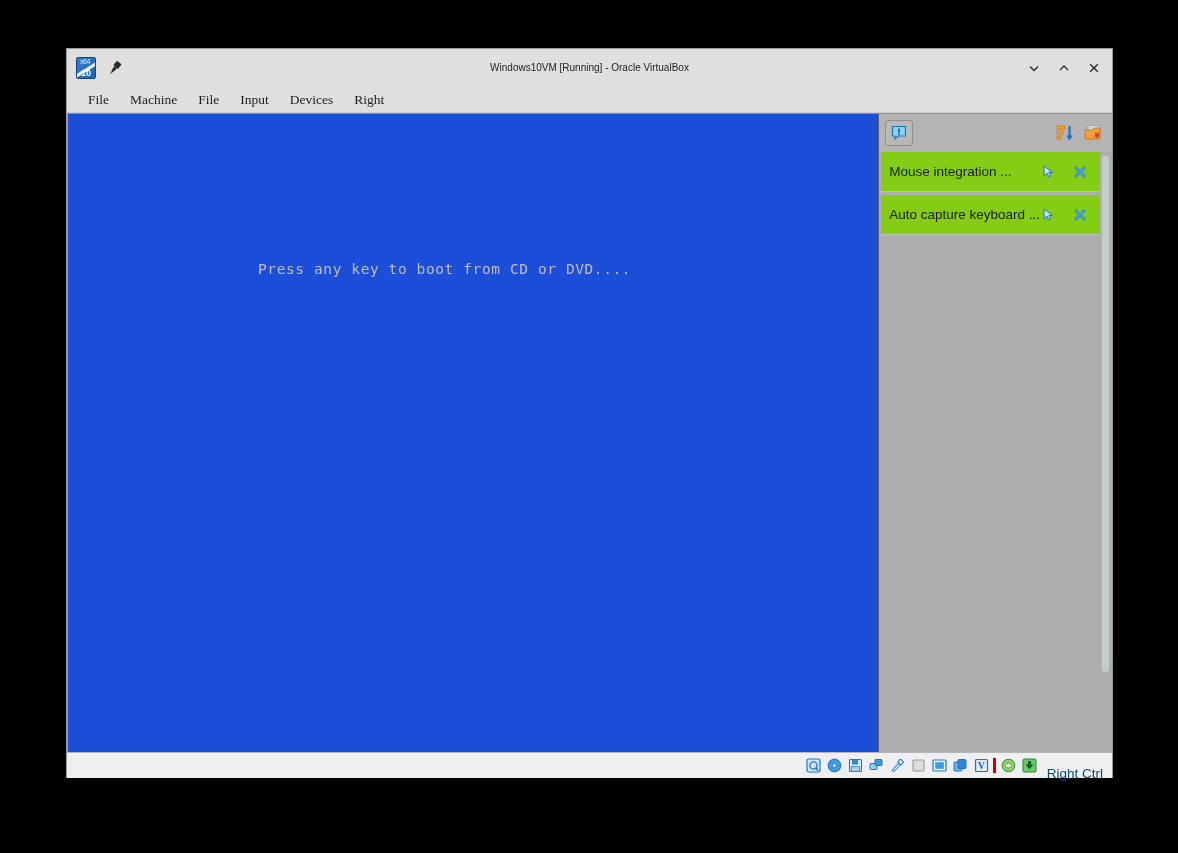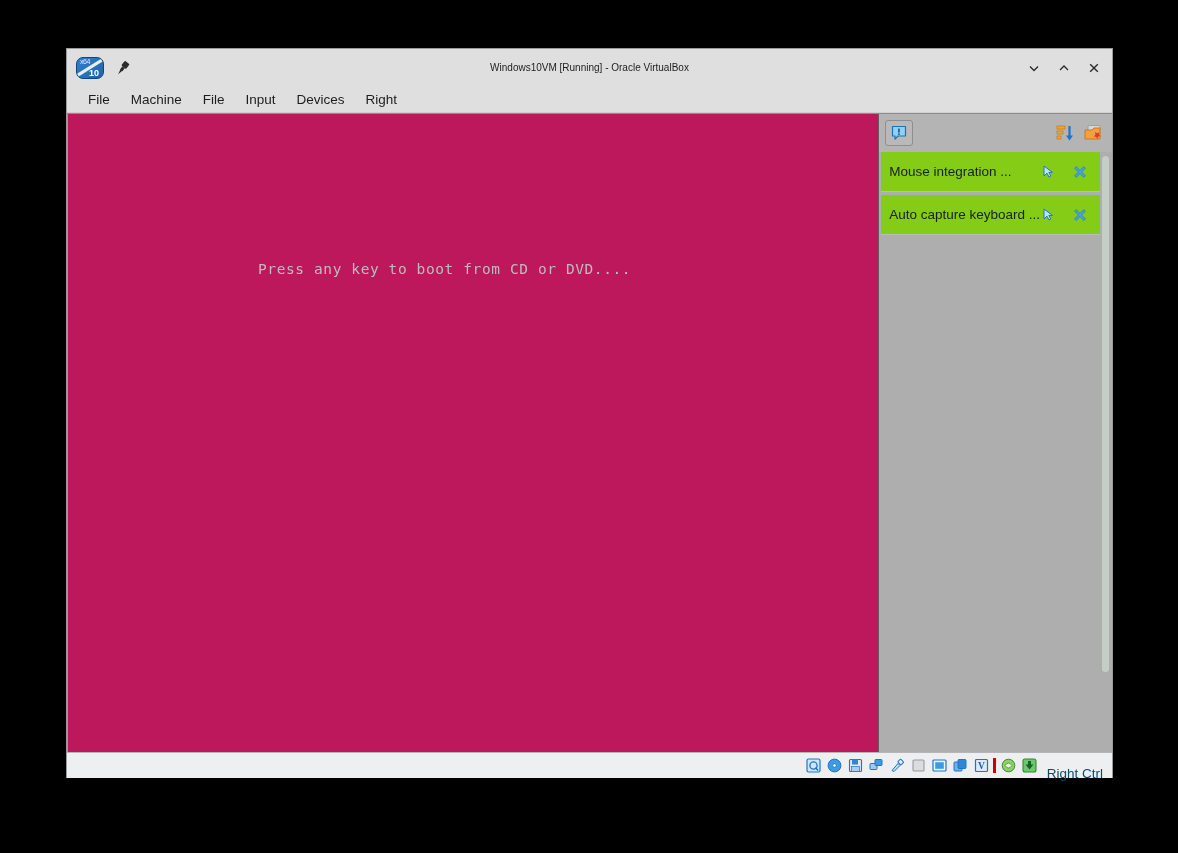--- a/index.html
+++ b/index.html
@@ -39,23 +39,23 @@
     align-items: center;
   }
   .title-left {
     display: flex;
     align-items: center;
     gap: 10px;
     padding-left: 9px;
     z-index: 2;
   }
   .vm-icon {
-    width: 28px; height: 22px;
-    position: relative;
-    border-radius: 7px;
+    width: 20px; height: 22px;
+    position: relative;
+    border-radius: 2px;
     background: linear-gradient(135deg,#2f7fd0 0%, #1f64ad 100%);
     border: 1px solid #10457d;
     overflow: hidden;
   }
   .vm-icon .slash {
     position: absolute;
     left: -4px; top: 8px;
     width: 34px; height: 3px;
     background: #e9eef4;
     transform: rotate(-32deg);
@@ -106,41 +106,42 @@
 
   
   .menubar {
     height: 26px;
     background: #dfdfdf;
     display: flex;
     align-items: center;
     padding-left: 12px;
     gap: 3px;
     border-bottom: 1px solid #cfcfcf;
+    font-family: Liberation Serif, serif;
   }
   .menu-item {
     font-size: 13.5px;
     color: #1d1d1d;
     padding: 3px 9px;
     border-radius: 2px;
   }
 
   
   .vbox-body {
     position: relative;
     height: 639px;
     background: #000000;
     display: flex;
     border-top: 1px solid #8c8c8c;
   }
   .vm-screen {
     position: relative;
     width: 814px;
     height: 100%;
-    background: #be185d;
+    background: #1d4ed8;
     border-left: 1px solid #9b9b9b;
   }
   .boot-text {
     position: absolute;
     left: 190px;
     top: 147px;
     font-family: "DejaVu Sans Mono", "Liberation Mono", monospace;
     font-size: 14.5px;
     letter-spacing: 0.6px;
     color: #bdbdbd;

